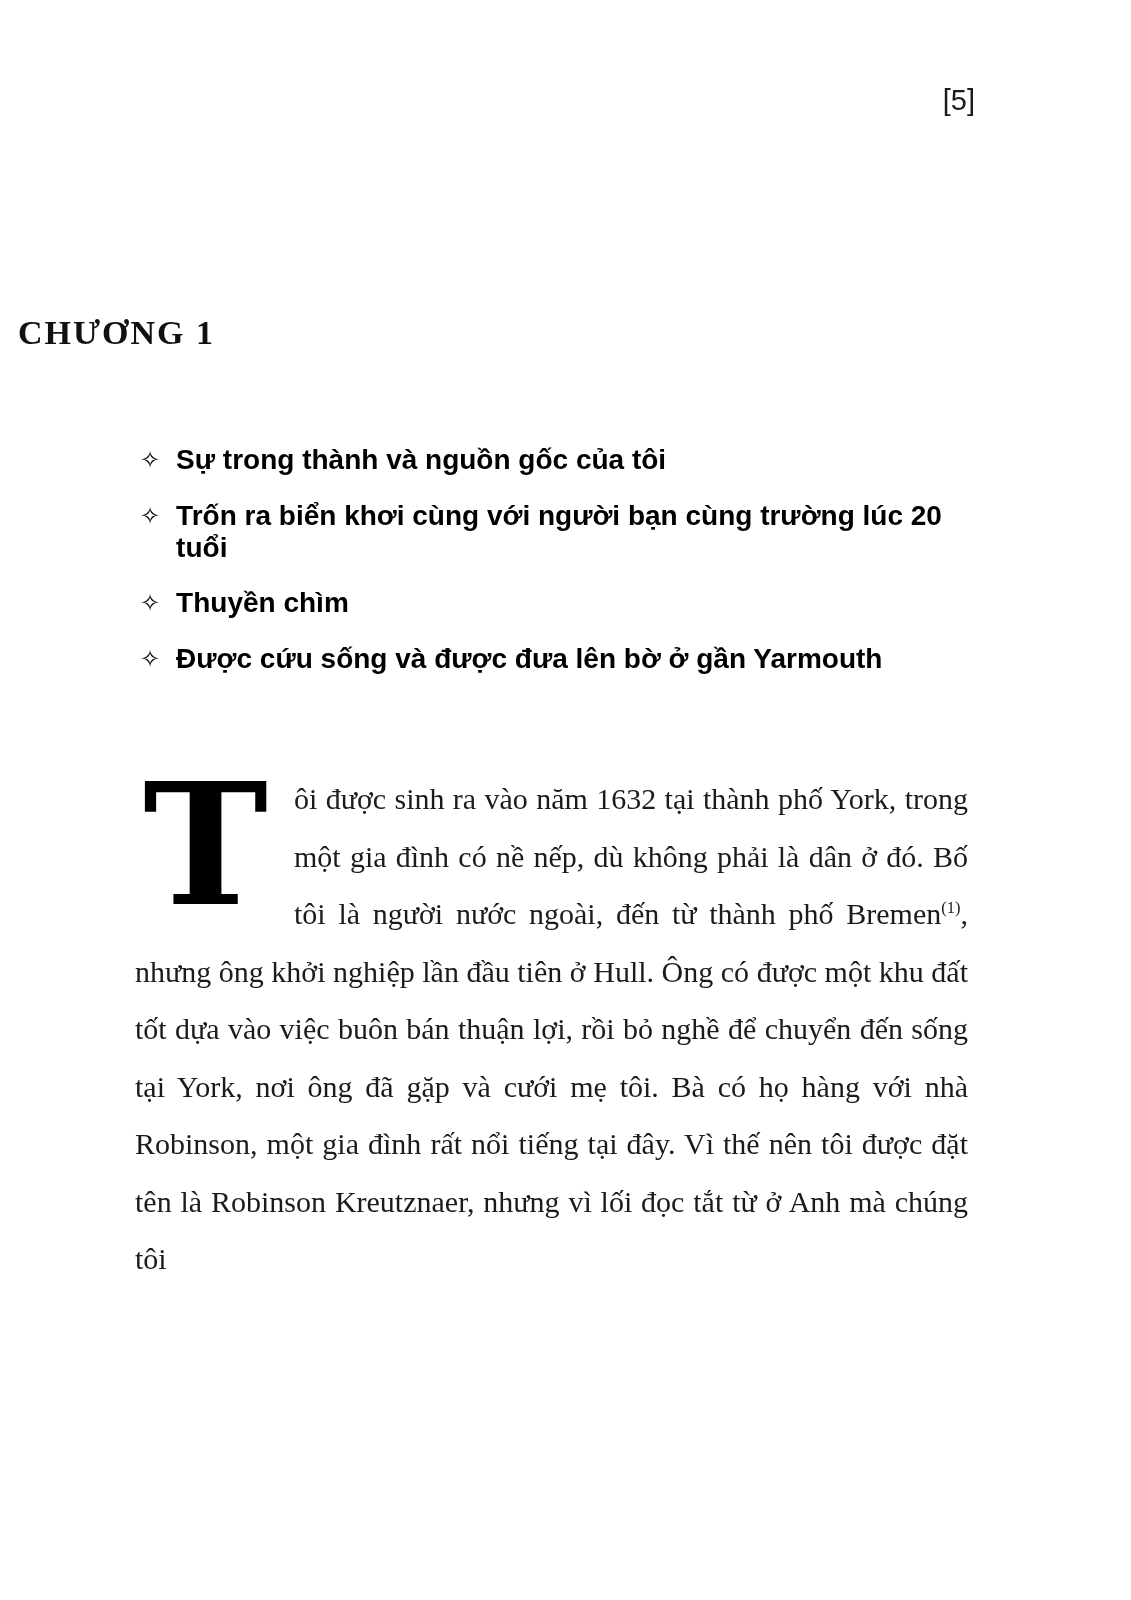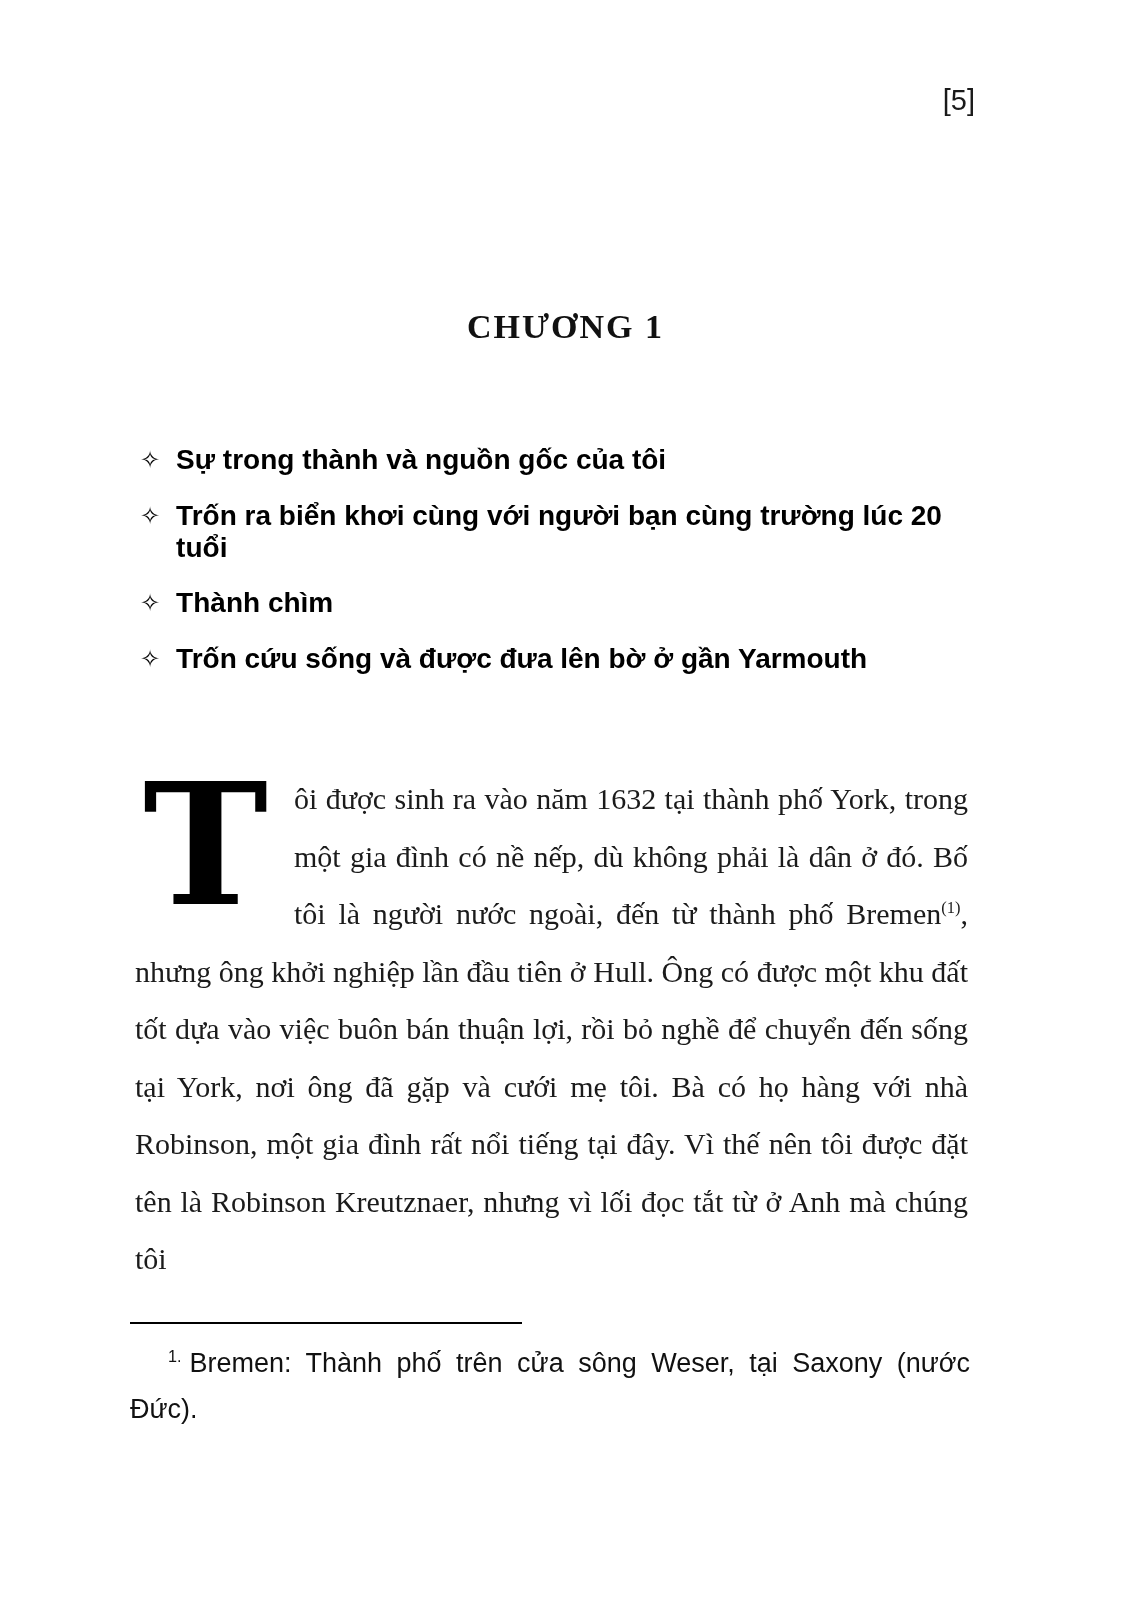--- a/index.html
+++ b/index.html
@@ -24,22 +24,21 @@
     right: 156px;
     font-size: 29px;
     font-family: "Liberation Sans", sans-serif;
     color: #1a1a1a;
   }
   .chapter-title {
     position: absolute;
     top: 296px;
     left: 0;
     right: 0;
-    margin: 12px;
-    text-align: center;
+    margin: 18px;
     font-size: 34px;
     font-weight: bold;
     letter-spacing: 2px;
     color: #111;
     font-family: "Liberation Serif", serif;
   }
   .summary-list {
     position: absolute;
     top: 444px;
     left: 140px;
@@ -133,28 +132,24 @@
     <li>
       <span class="bullet-icon">✧</span>
       <span class="bullet-text">Sự trong thành và nguồn gốc của tôi</span>
     </li>
     <li>
       <span class="bullet-icon">✧</span>
       <span class="bullet-text">Trốn ra biển khơi cùng với người bạn cùng trường lúc 20 tuổi</span>
     </li>
     <li>
       <span class="bullet-icon">✧</span>
-      <span class="bullet-text">Thành chìm</span>
+      <span class="bullet-text">Thuyền chìm</span>
     </li>
     <li>
       <span class="bullet-icon">✧</span>
-      <span class="bullet-text">Trốn cứu sống và được đưa lên bờ ở gần Yarmouth</span>
+      <span class="bullet-text">Được cứu sống và được đưa lên bờ ở gần Yarmouth</span>
     </li>
   </ul>
 
   <p class="body-text"><span class="dropcap">T</span><span>ôi được sinh ra vào năm 1632 tại thành phố York, trong một gia đình có nề nếp, dù không phải là dân ở đó. Bố tôi là người nước ngoài, đến từ thành phố Bremen</span><sup class="footnote-ref">(1)</sup><span>, nhưng ông khởi nghiệp lần đầu tiên ở Hull. Ông có được một khu đất tốt dựa vào việc buôn bán thuận lợi, rồi bỏ nghề để chuyển đến sống tại York, nơi ông đã gặp và cưới mẹ tôi. Bà có họ hàng với nhà Robinson, một gia đình rất nổi tiếng tại đây. Vì thế nên tôi được đặt tên là Robinson Kreutznaer, nhưng vì lối đọc tắt từ ở Anh mà chúng tôi</span></p>
 
-  <div class="footnote">
-    <div class="footnote-rule"></div>
-    <p class="footnote-text"><sup class="footnote-marker">1.</sup><span>Bremen: Thành phố trên cửa sông Weser, tại Saxony (nước Đức).</span></p>
-  </div>
 
 </div>
 
 </body></html>

